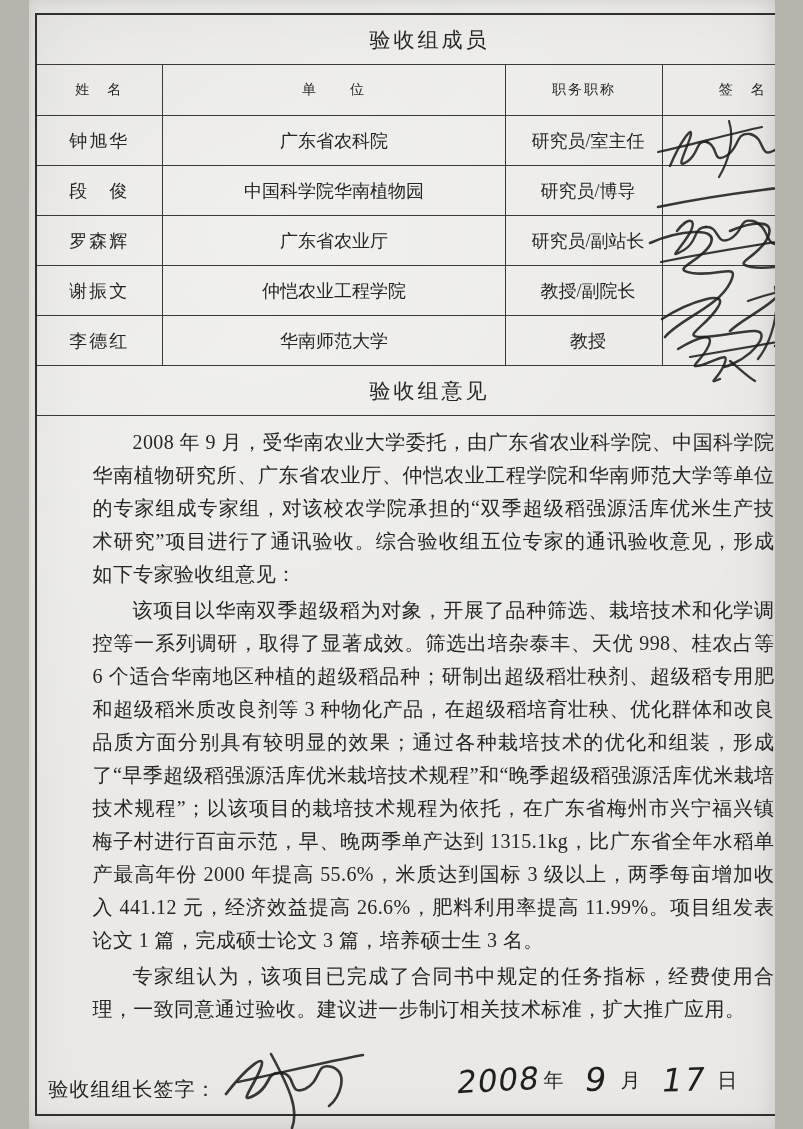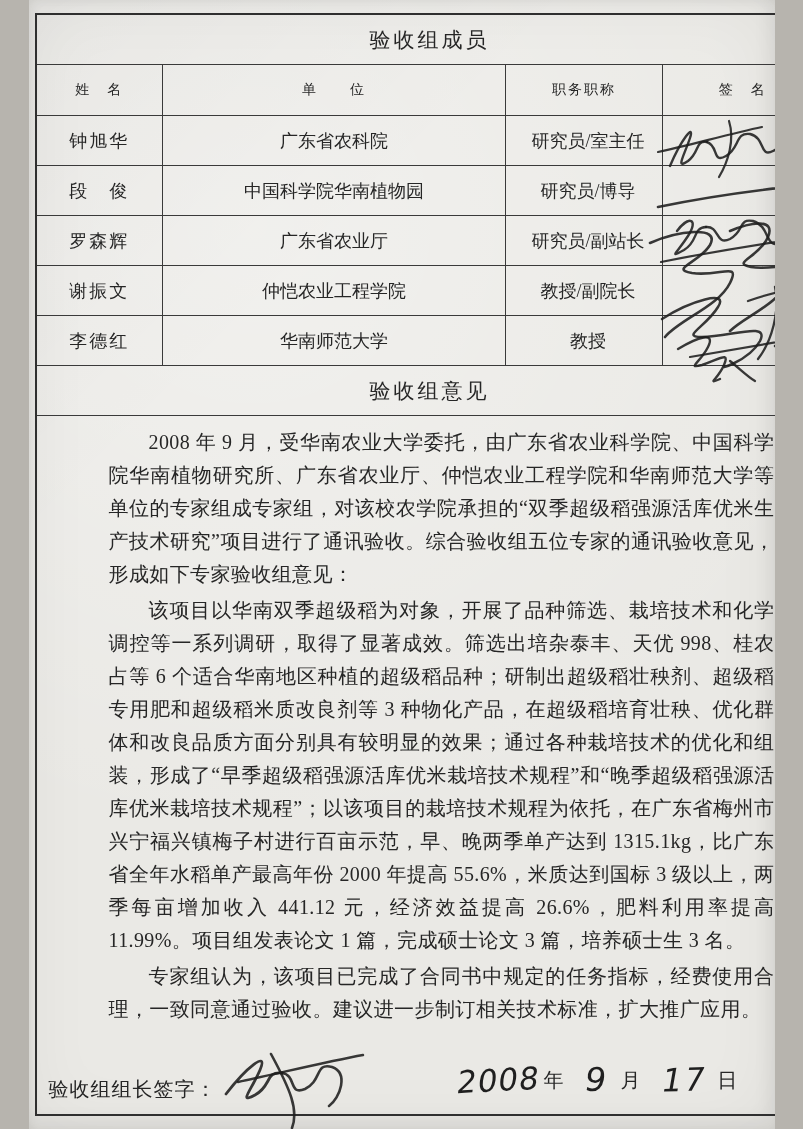--- a/index.html
+++ b/index.html
@@ -32,21 +32,21 @@
   .head-cell{height:50px;font-size:14px;letter-spacing:2px;}
   .member-row td{height:49px;font-size:18px;}
   .member-name{letter-spacing:2px;}
   .member-title{font-size:17px;padding-left:8px;}
   .opinion-cell{height:698px;vertical-align:top;}
   .opinion-body{
     position:relative;height:698px;text-align:left;
     padding:10px 48px 0 56px;box-sizing:border-box;
   }
   .opinion-body p{
-    margin:0 0 3px 16px;
+    margin:0 0 3px 0;
     font-size:20px;line-height:33px;
     text-align:justify;text-indent:2em;
     letter-spacing:.4px;
   }
   .footer-label{
     position:absolute;left:20px;top:1076px;
     font-size:20px;letter-spacing:1px;
   }
   .date-group{
     position:absolute;left:428px;top:1060px;

